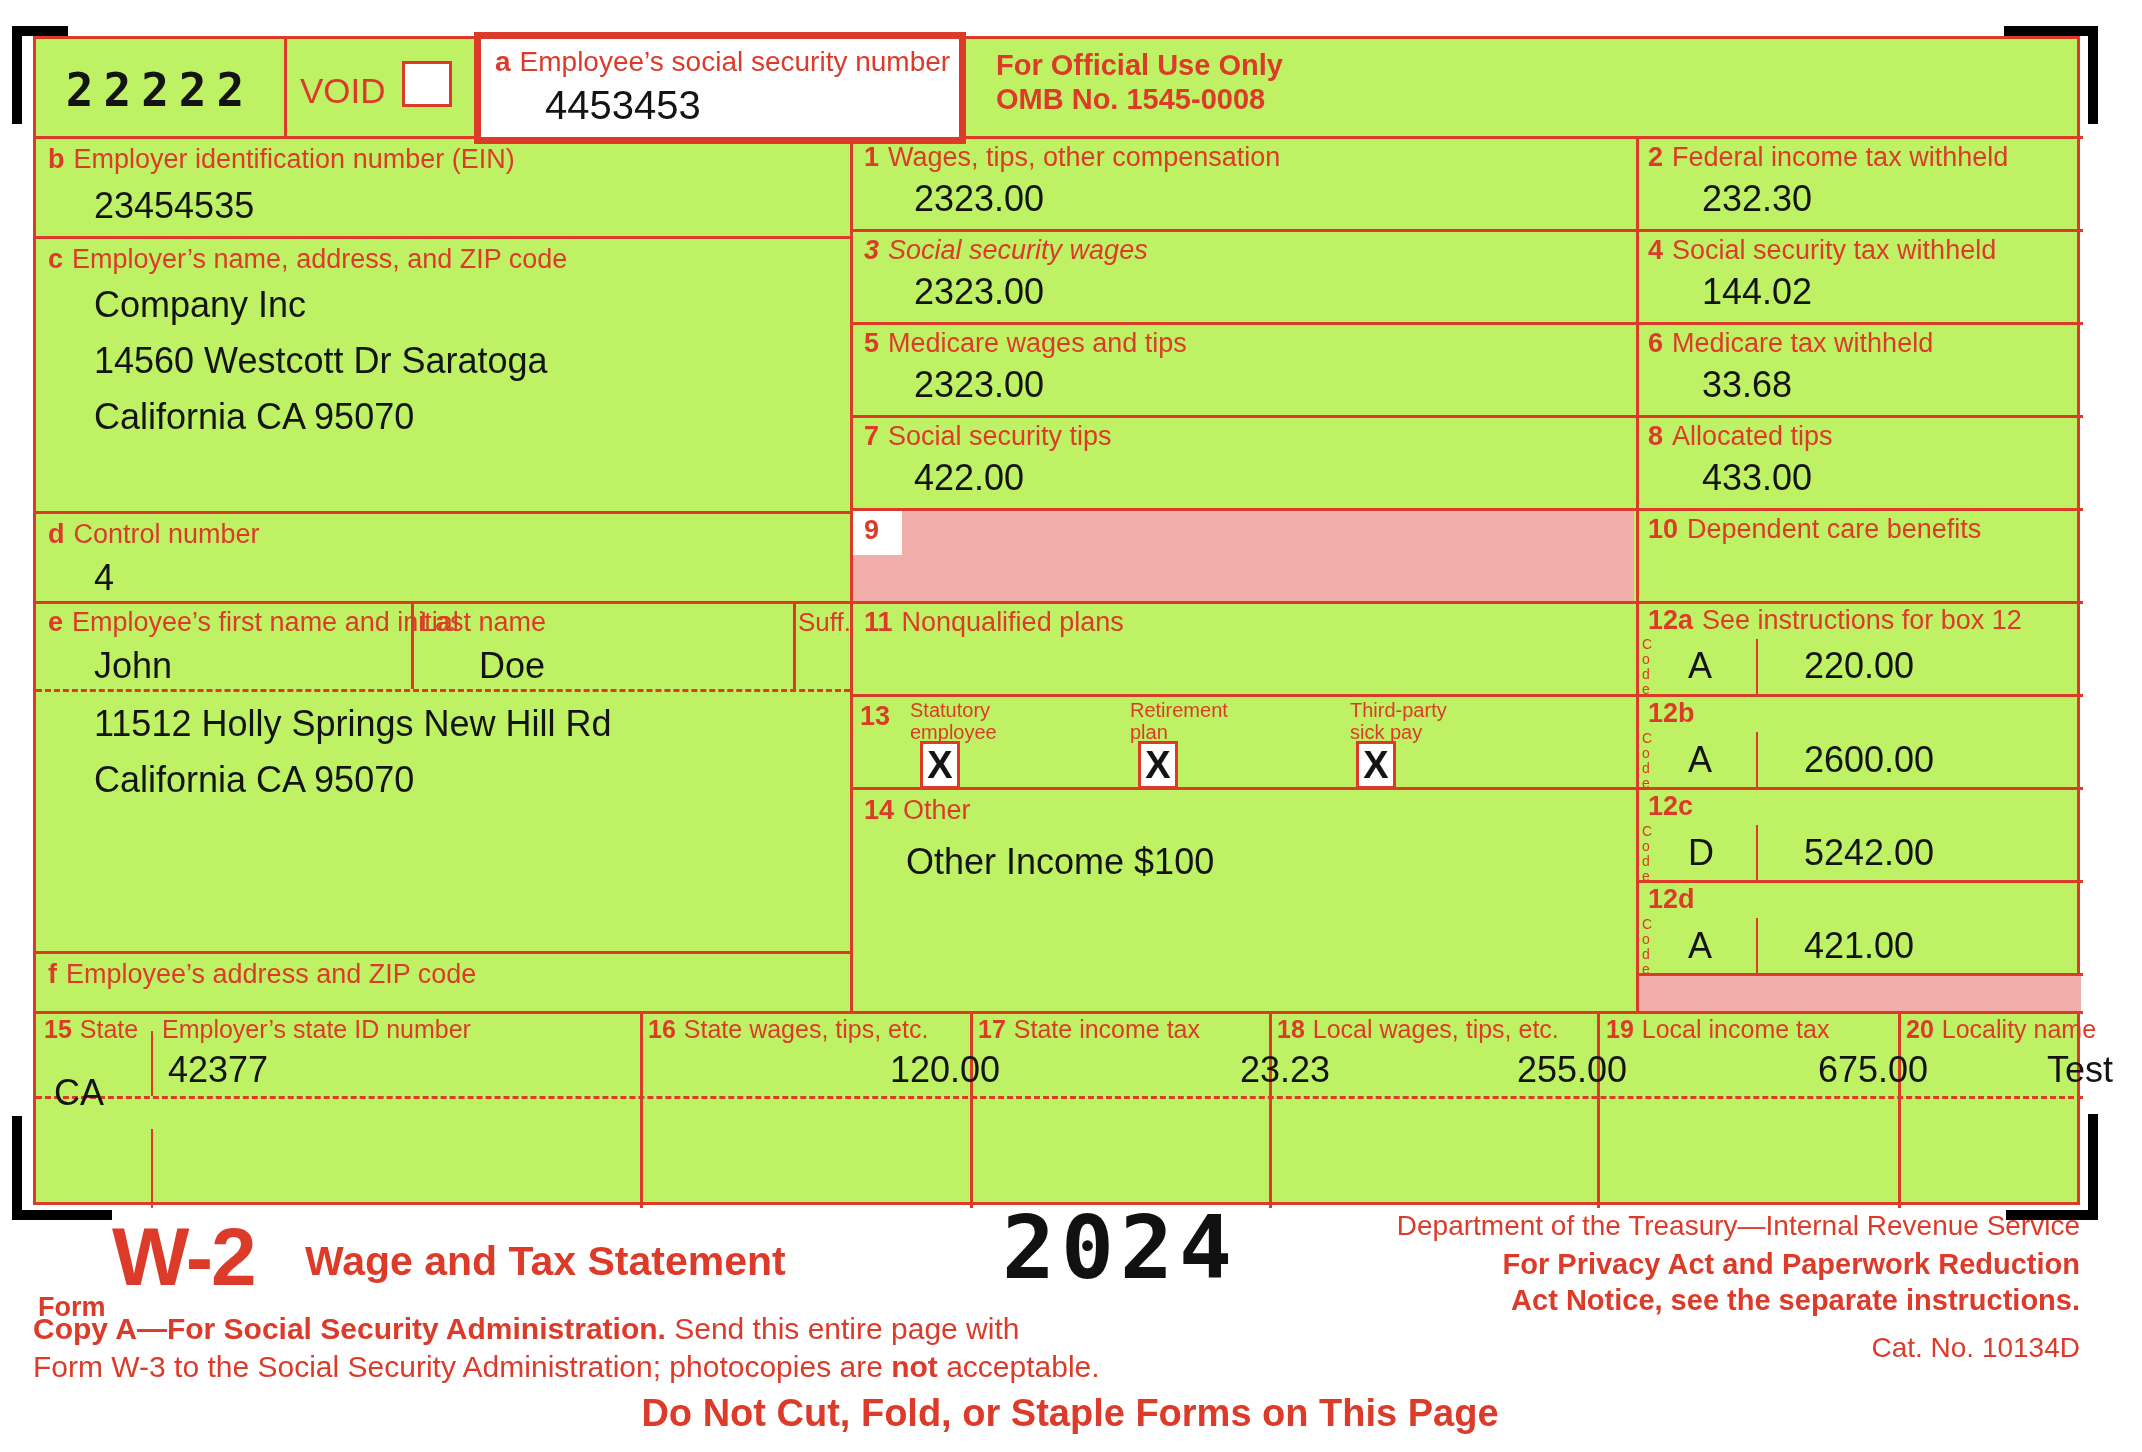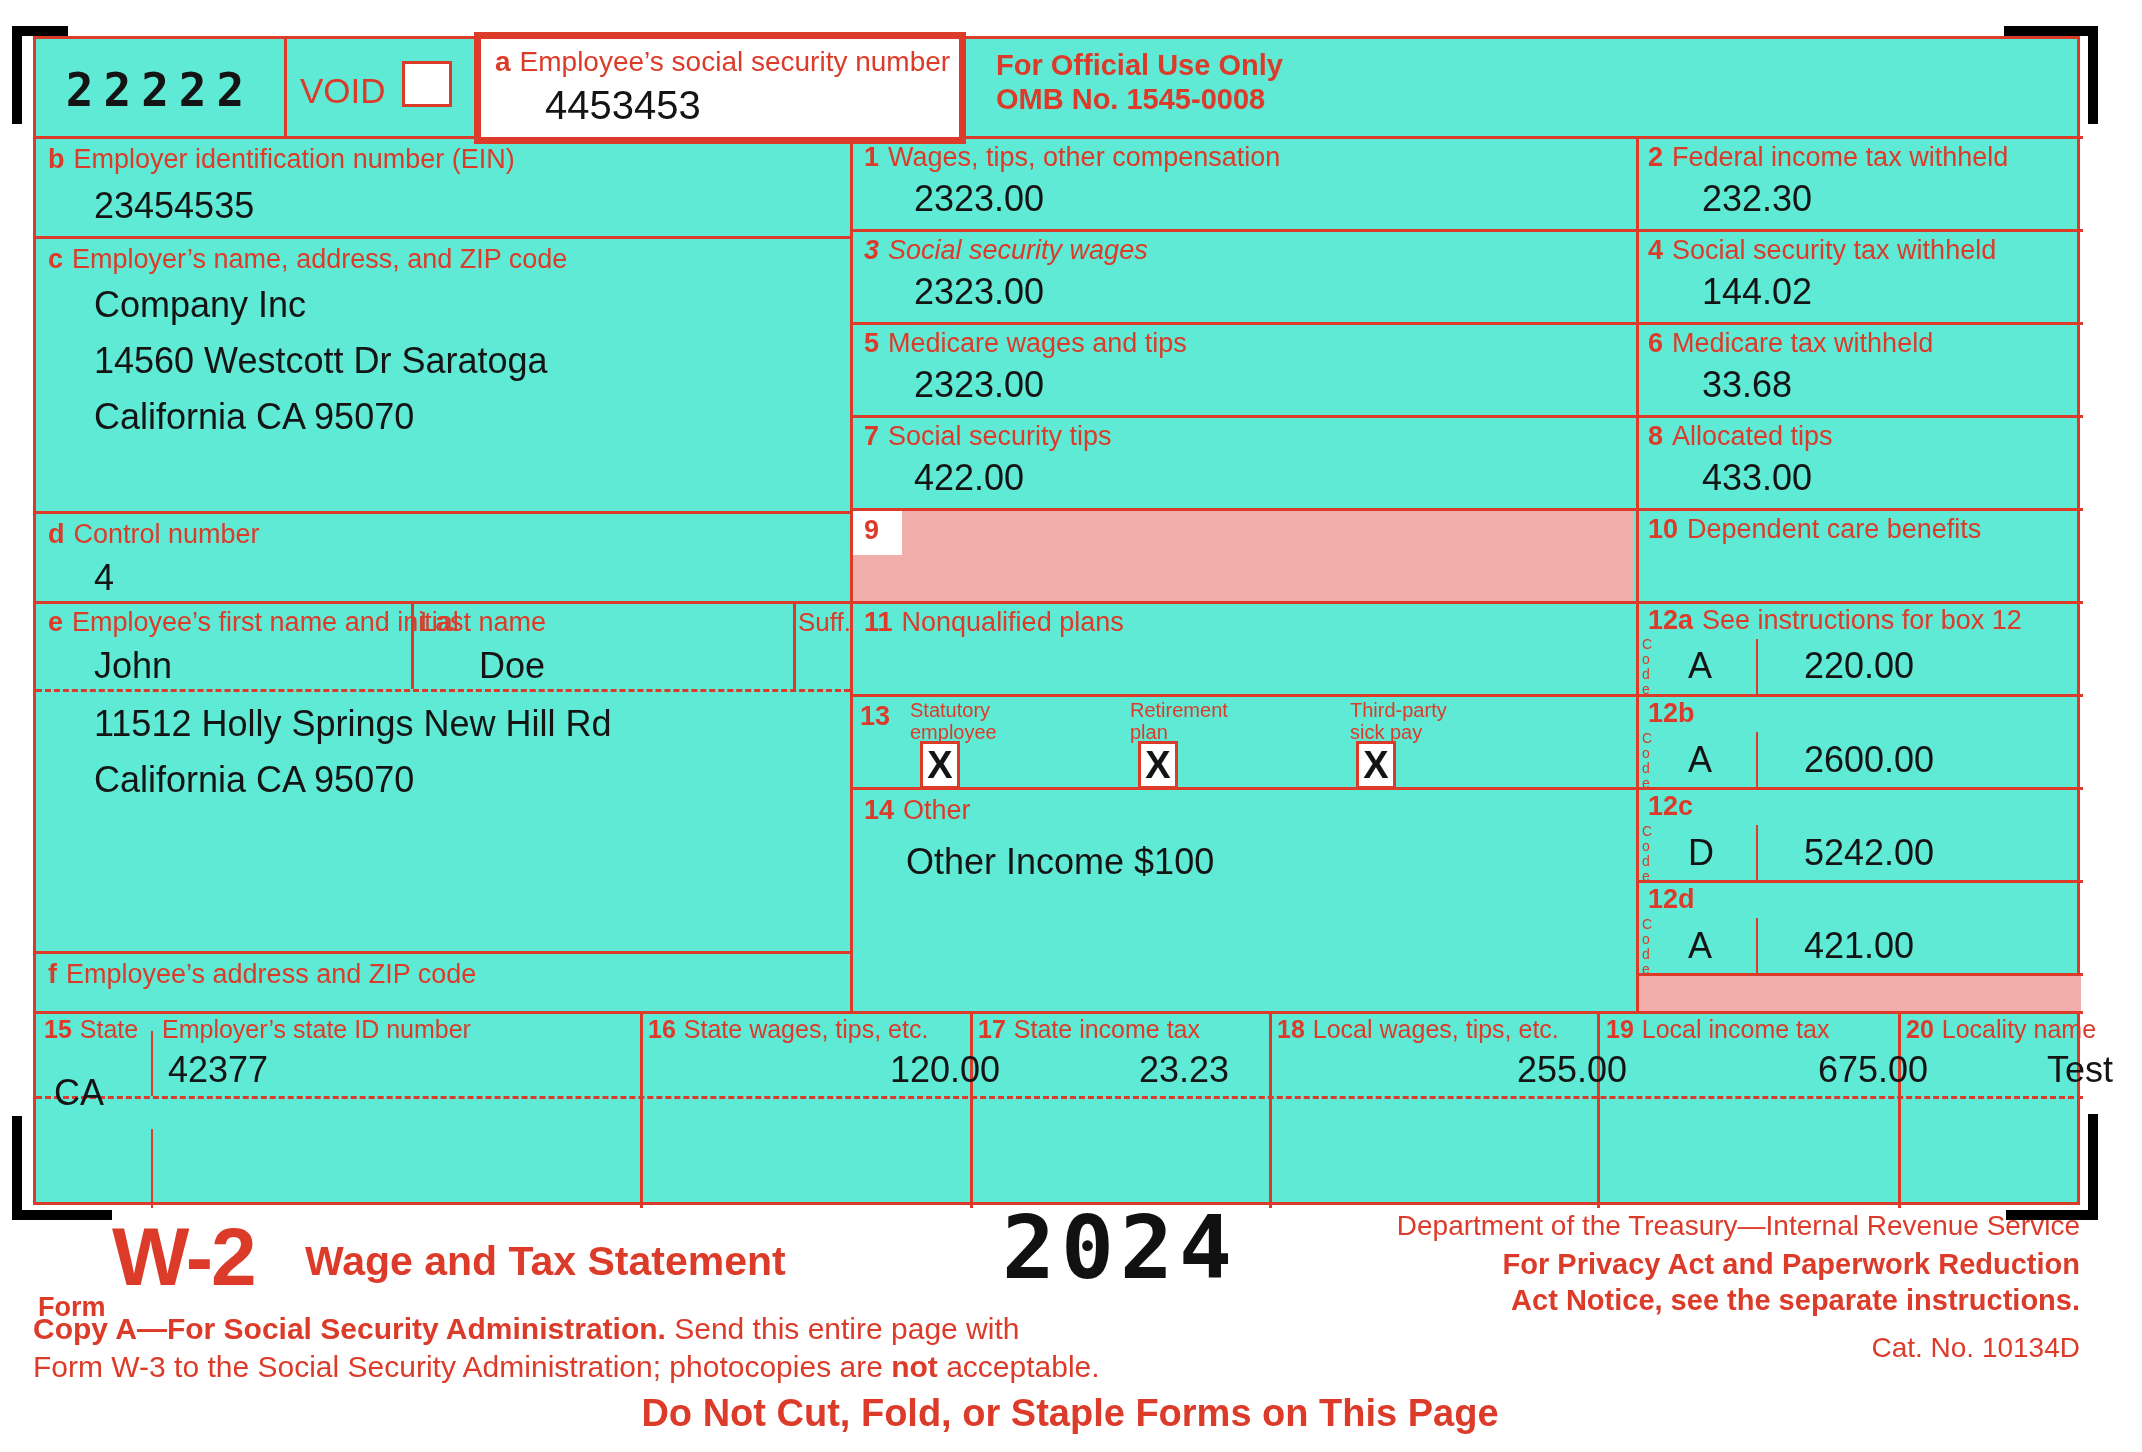--- a/index.html
+++ b/index.html
@@ -1,19 +1,19 @@
 <!DOCTYPE html>
 <html style="--red: #DC3B2A; --pink: #F2AEAB; --ink: #141414;"><head>
 <meta charset="utf-8">
 <style>
   :root { --red:#DC3B2A; --pink:#F2AEAB; --ink:#141414; }
   html,body{margin:0;padding:0;background:#fff;}
   body{width:2142px;height:1452px;position:relative;font-family:"Liberation Sans",sans-serif;overflow:hidden;}
   .abs{position:absolute;}
-  .tbl{position:absolute;left:33px;top:36px;width:2047px;height:1169px;border:3px solid var(--red);box-sizing:border-box;background:#5eead4;}
+  .tbl{position:absolute;left:33px;top:36px;width:2047px;height:1169px;border:3px solid var(--red);box-sizing:border-box;background:#bef264;}
   .hl{position:absolute;height:0;border-top:3px solid var(--red);}
   .hl.dash{border-top:3px dashed var(--red);}
   .vl{position:absolute;width:0;border-left:3px solid var(--red);}
   .vl.thin{border-left-width:2px;}
   .lbl{position:absolute;color:var(--red);font-size:27px;white-space:nowrap;}
   .lbl .n{font-weight:bold;margin-right:9px;}
   .lbl .letter{font-weight:bold;margin-right:9px;}
   .lbl15{position:absolute;color:var(--red);font-size:25px;white-space:nowrap;}
   .lbl15 .n{font-weight:bold;margin-right:8px;}
   .val{position:absolute;color:var(--ink);font-size:36px;white-space:nowrap;}
@@ -168,21 +168,21 @@
 
     <div class="lbl15" style="left:8px;top:976px;"><span class="n">15</span><span>State</span></div>
     <div class="lbl15" style="left:126px;top:976px;">Employer’s state ID number</div>
     <div class="val" style="left:18px;top:1010px;margin-top:23px;">CA</div>
     <div class="val" style="left:132px;top:1010px;">42377</div>
 
     <div class="lbl15" style="left:612px;top:976px;"><span class="n">16</span><span>State wages, tips, etc.</span></div>
     <div class="valc" style="left:604px;top:1010px;width:330px;">120.00</div>
 
     <div class="lbl15" style="left:942px;top:976px;"><span class="n">17</span><span>State income tax</span></div>
-    <div class="valc" style="left:886px;top:1010px;width:277px;">23.23</div>
+    <div class="valc" style="left:987px;top:1010px;width:277px;">23.23</div>
 
     <div class="lbl15" style="left:1241px;top:976px;"><span class="n">18</span><span>Local wages, tips, etc.</span></div>
     <div class="valc" style="left:1233px;top:1010px;width:328px;">255.00</div>
 
     <div class="lbl15" style="left:1570px;top:976px;"><span class="n">19</span><span>Local income tax</span></div>
     <div class="valc" style="left:1561px;top:1010px;width:301px;">675.00</div>
 
     <div class="lbl15" style="left:1870px;top:976px;"><span class="n">20</span><span>Locality name</span></div>
     <div class="valc" style="left:1862px;top:1010px;width:185px;">Test</div>
   </div>

